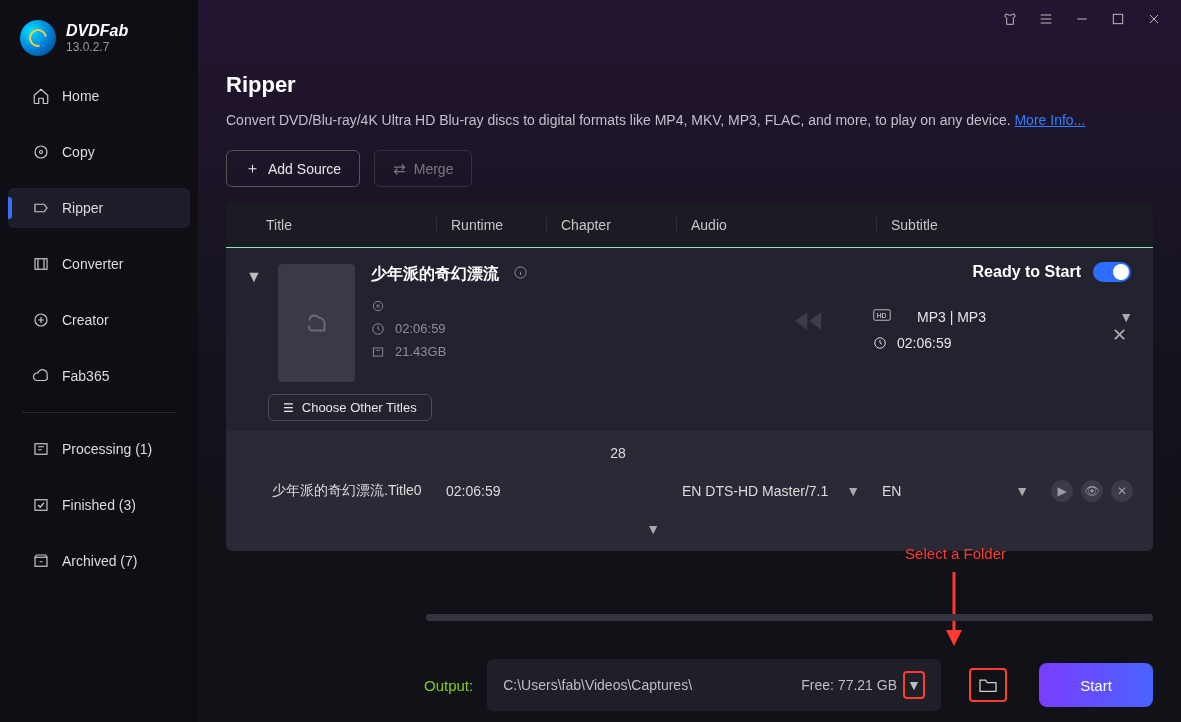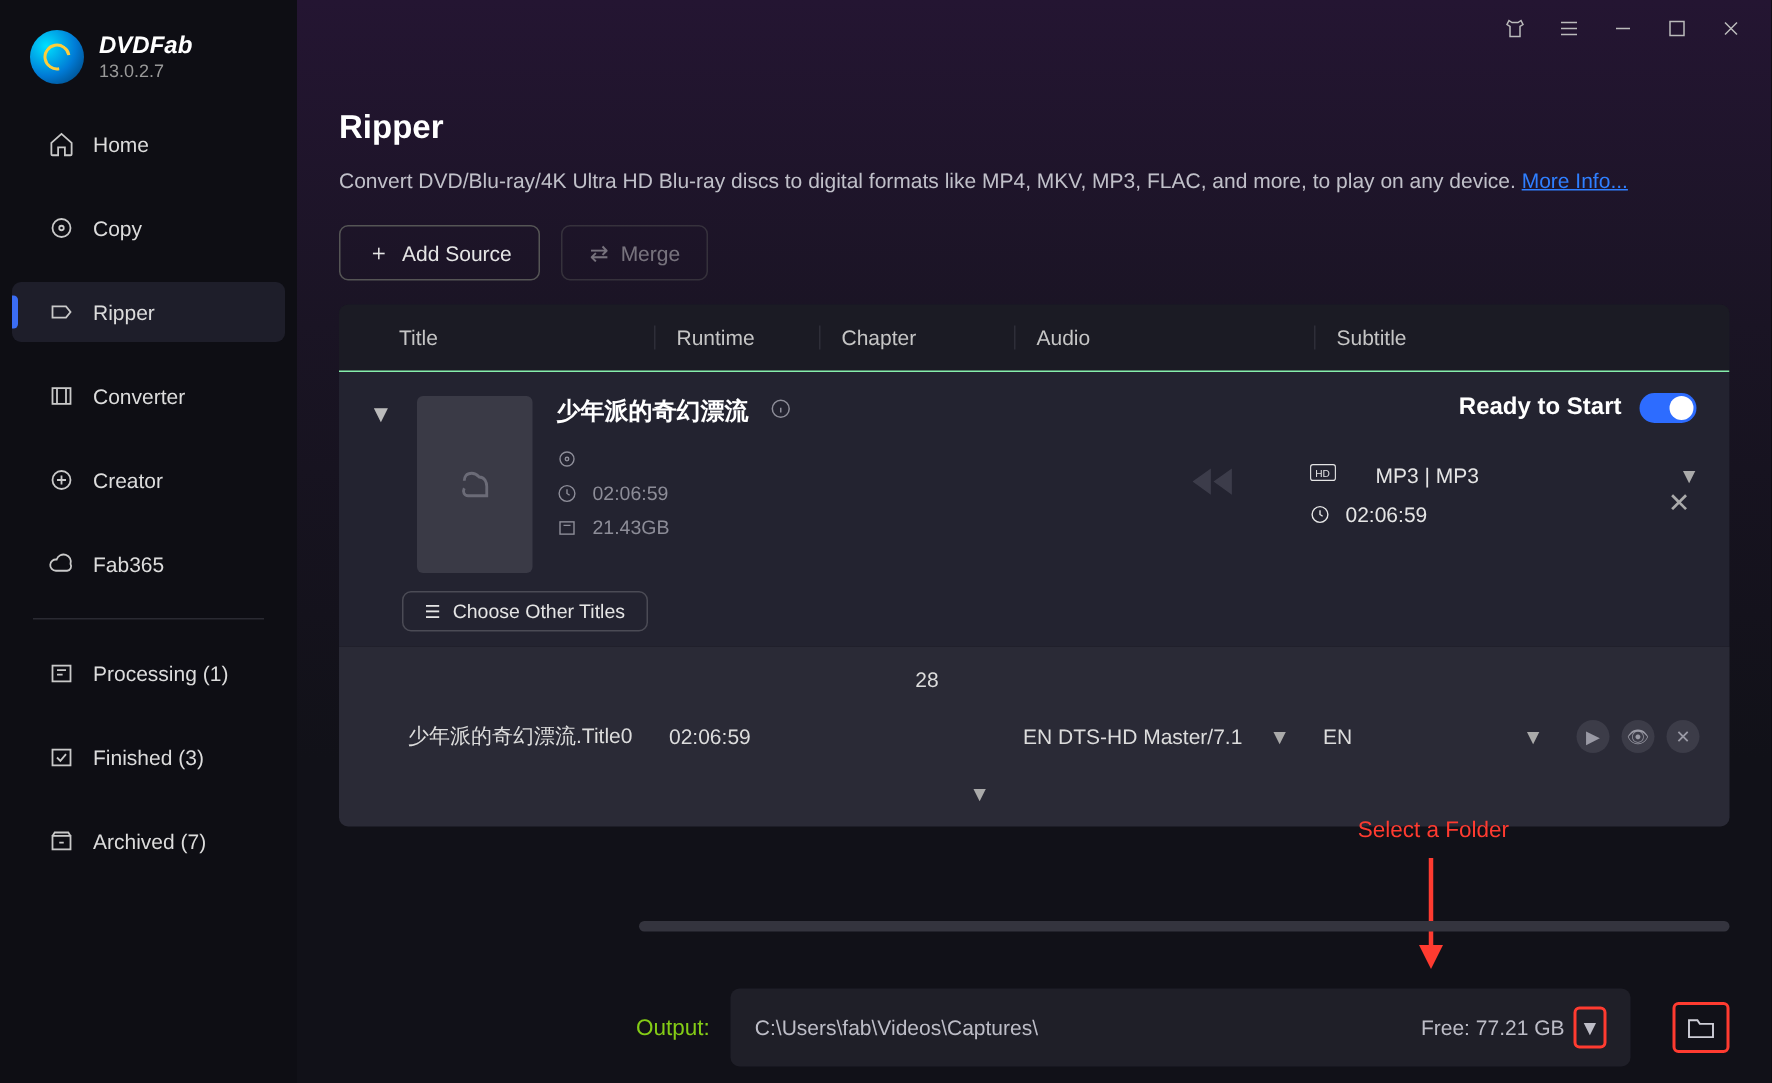--- a/index.html
+++ b/index.html
@@ -369,15 +369,16 @@
       <div class="out-field">
         <span>C:\Users\fab\Videos\Captures\</span>
         <span class="out-free">Free: 77.21 GB</span>
         <span class="hl-box dd">▼</span>
       </div>
       <div class="hl-box folder">
         <svg viewBox="0 0 24 20">
             <path d="M2 4h7l2 3h11v11H2z"></path>
           </svg>
       </div>
+      <button class="start-btn">Start</button>
     </div>
   </div>
 </div>
 
 </body></html>

